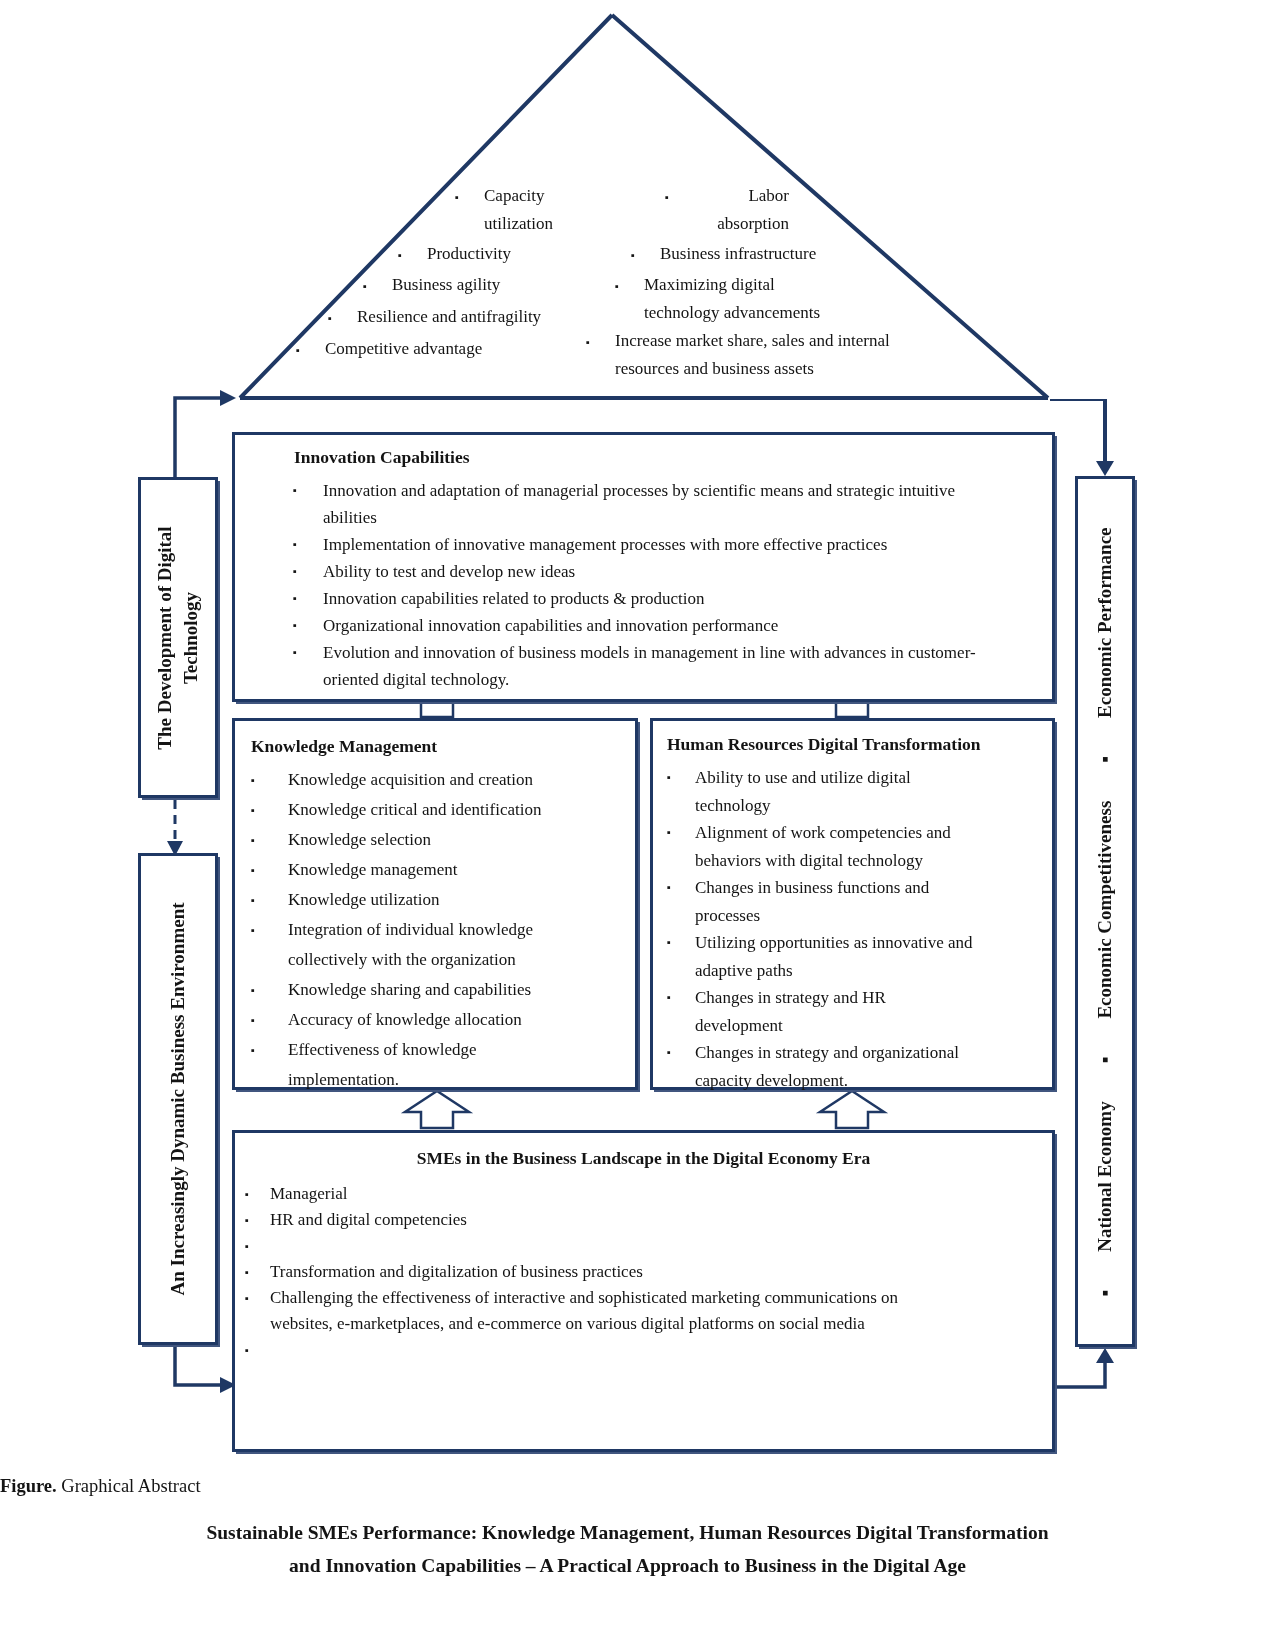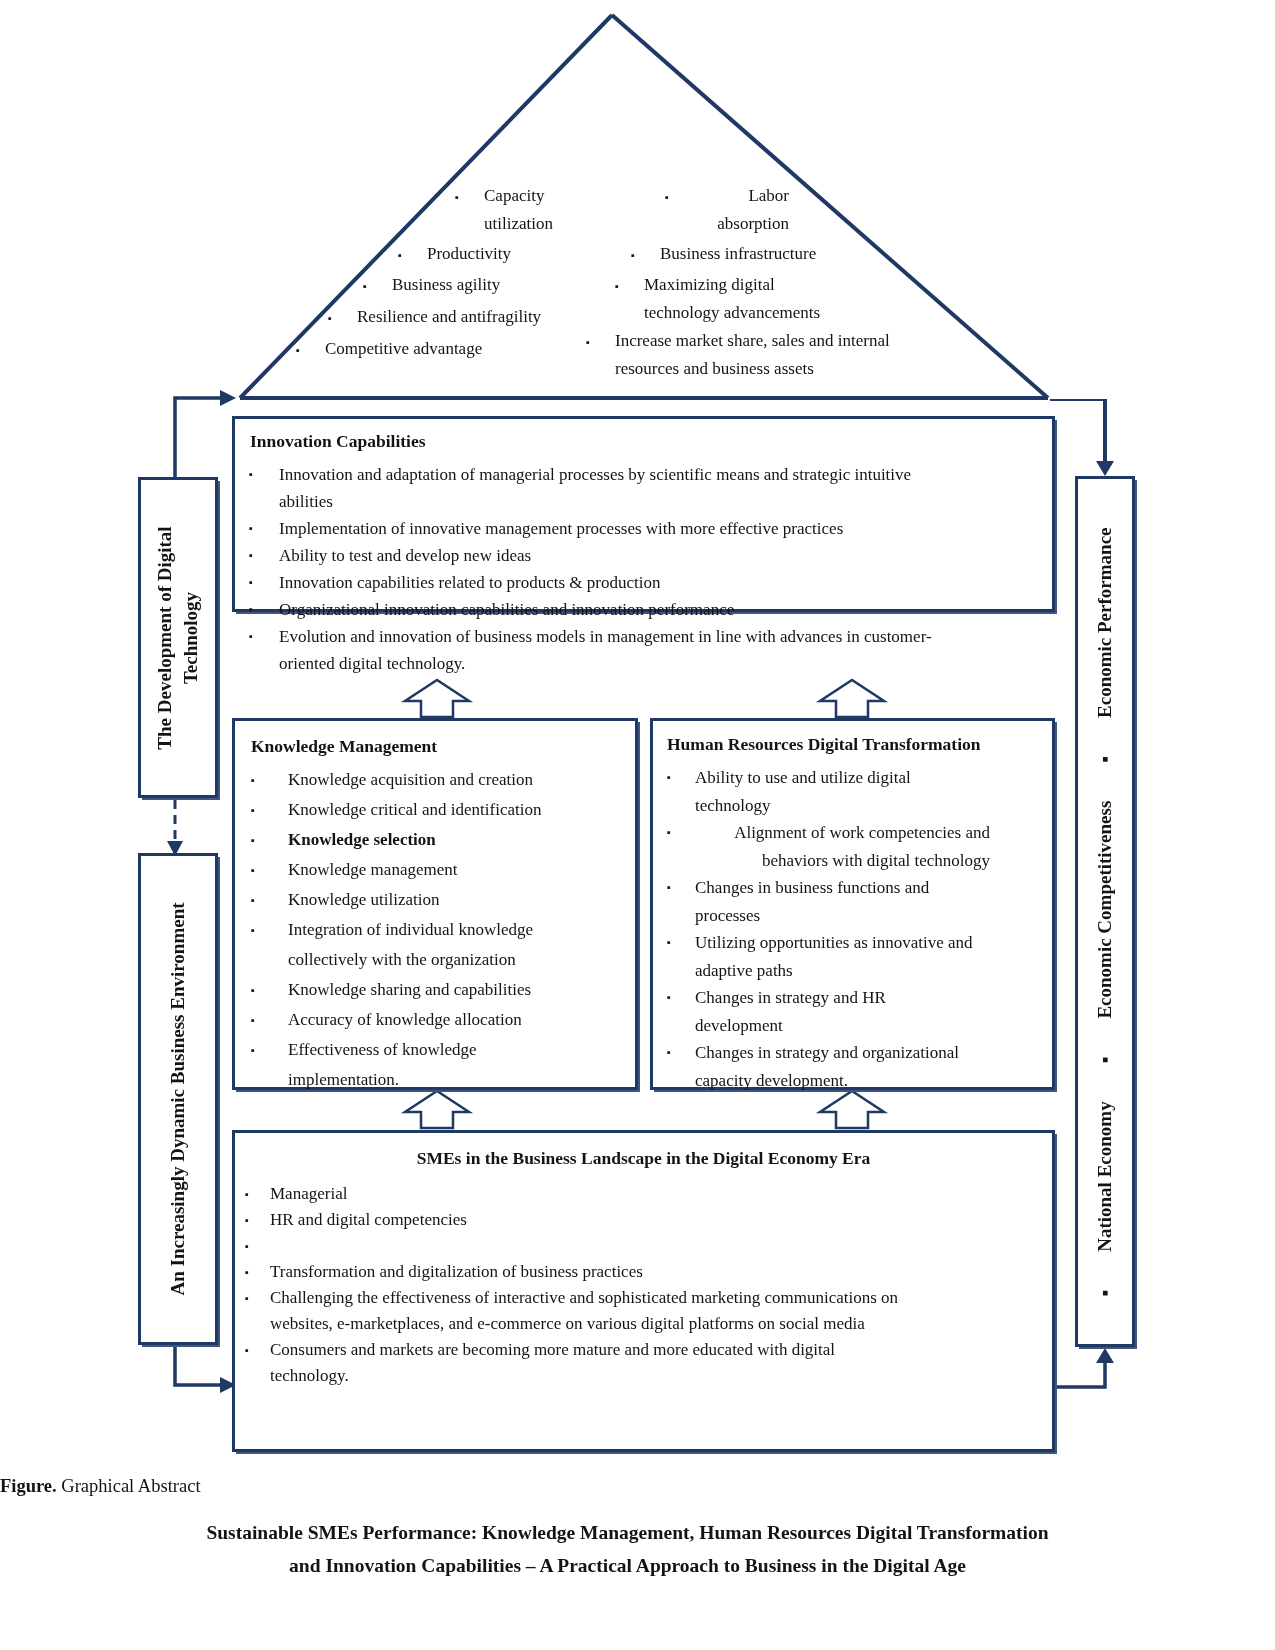--- a/index.html
+++ b/index.html
@@ -116,21 +116,21 @@
       <div class="roof-item" style="left: 615px; top: 271px;">
         <span class="blt">▪</span>
         <span class="itx" style="max-width: 200px;">Maximizing digital technology advancements</span>
       </div>
       <div class="roof-item" style="left: 586px; top: 327px;">
         <span class="blt">▪</span>
         <span class="itx" style="max-width: 300px;">Increase market share, sales and internal resources and business assets</span>
       </div>
     </div>
 
-  <div class="box" id="innovation-box" style="left:232px;top:416px;width:823px;height:196px;">
+  <div class="box" id="innovation-box" style="left:232px;top:432px;width:823px;height:270px;padding-left:44px;">
     <div class="heading">Innovation Capabilities</div>
     <ul>
         <li>
           <span class="blt">▪</span>
           <span class="itx" style="max-width: 660px;">Innovation and adaptation of managerial processes by scientific means and strategic intuitive abilities</span>
         </li>
         <li>
           <span class="blt">▪</span>
           <span class="itx">Implementation of innovative management processes with more effective practices</span>
         </li>
@@ -159,21 +159,21 @@
         <li>
           <span class="blt">▪</span>
           <span class="itx" style="max-width: 300px;">Knowledge acquisition and creation</span>
         </li>
         <li>
           <span class="blt">▪</span>
           <span class="itx" style="max-width: 300px;">Knowledge critical and identification</span>
         </li>
         <li>
           <span class="blt">▪</span>
-          <span class="itx" style="max-width: 300px; font-weight: bold;">Knowledge selection</span>
+          <span class="itx" style="max-width: 300px;">Knowledge selection</span>
         </li>
         <li>
           <span class="blt">▪</span>
           <span class="itx" style="max-width: 300px;">Knowledge management</span>
         </li>
         <li>
           <span class="blt">▪</span>
           <span class="itx" style="max-width: 300px;">Knowledge utilization</span>
         </li>
         <li>
@@ -197,21 +197,21 @@
 
   <div class="box" id="hr-box" style="left:650px;top:718px;width:405px;height:372px;">
     <div class="heading">Human Resources Digital Transformation</div>
     <ul>
         <li>
           <span class="blt">▪</span>
           <span class="itx" style="max-width: 295px;">Ability to use and utilize digital technology</span>
         </li>
         <li>
           <span class="blt">▪</span>
-          <span class="itx" style="max-width: 295px; text-align: right;">Alignment of work competencies and behaviors with digital technology</span>
+          <span class="itx" style="max-width: 295px;">Alignment of work competencies and behaviors with digital technology</span>
         </li>
         <li>
           <span class="blt">▪</span>
           <span class="itx" style="max-width: 295px;">Changes in business functions and processes</span>
         </li>
         <li>
           <span class="blt">▪</span>
           <span class="itx" style="max-width: 295px;">Utilizing opportunities as innovative and adaptive paths</span>
         </li>
         <li>
@@ -242,21 +242,20 @@
         <li>
           <span class="blt">▪</span>
           <span class="itx">Transformation and digitalization of business practices</span>
         </li>
         <li>
           <span class="blt">▪</span>
           <span class="itx" style="max-width: 690px;">Challenging the effectiveness of interactive and sophisticated marketing communications on websites, e-marketplaces, and e-commerce on various digital platforms on social media</span>
         </li>
         <li>
           <span class="blt">▪</span>
-          <span class="itx" style="max-width: 620px;">Consumers and markets are becoming more mature and more educated with digital technology.</span>
         </li>
       </ul>
   </div>
 
   <div class="box vbox" id="left-top-box" style="left:138px;top:477px;width:80px;height:321px;">
     <div class="vtext" style="width:300px;">The Development of Digital Technology</div>
   </div>
 
   <div class="box vbox" id="left-bottom-box" style="left:138px;top:853px;width:80px;height:492px;">
     <div class="vtext" style="width:400px;">An Increasingly Dynamic Business Environment</div>

